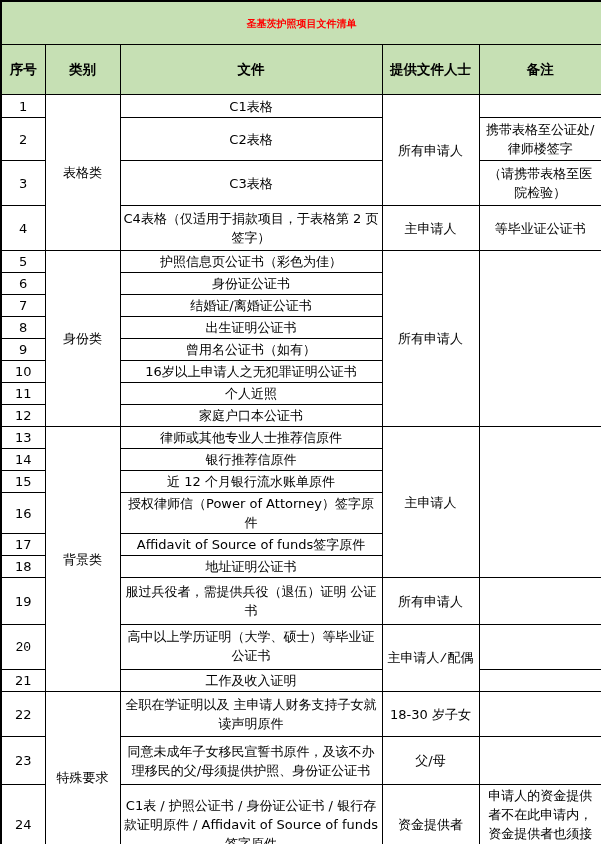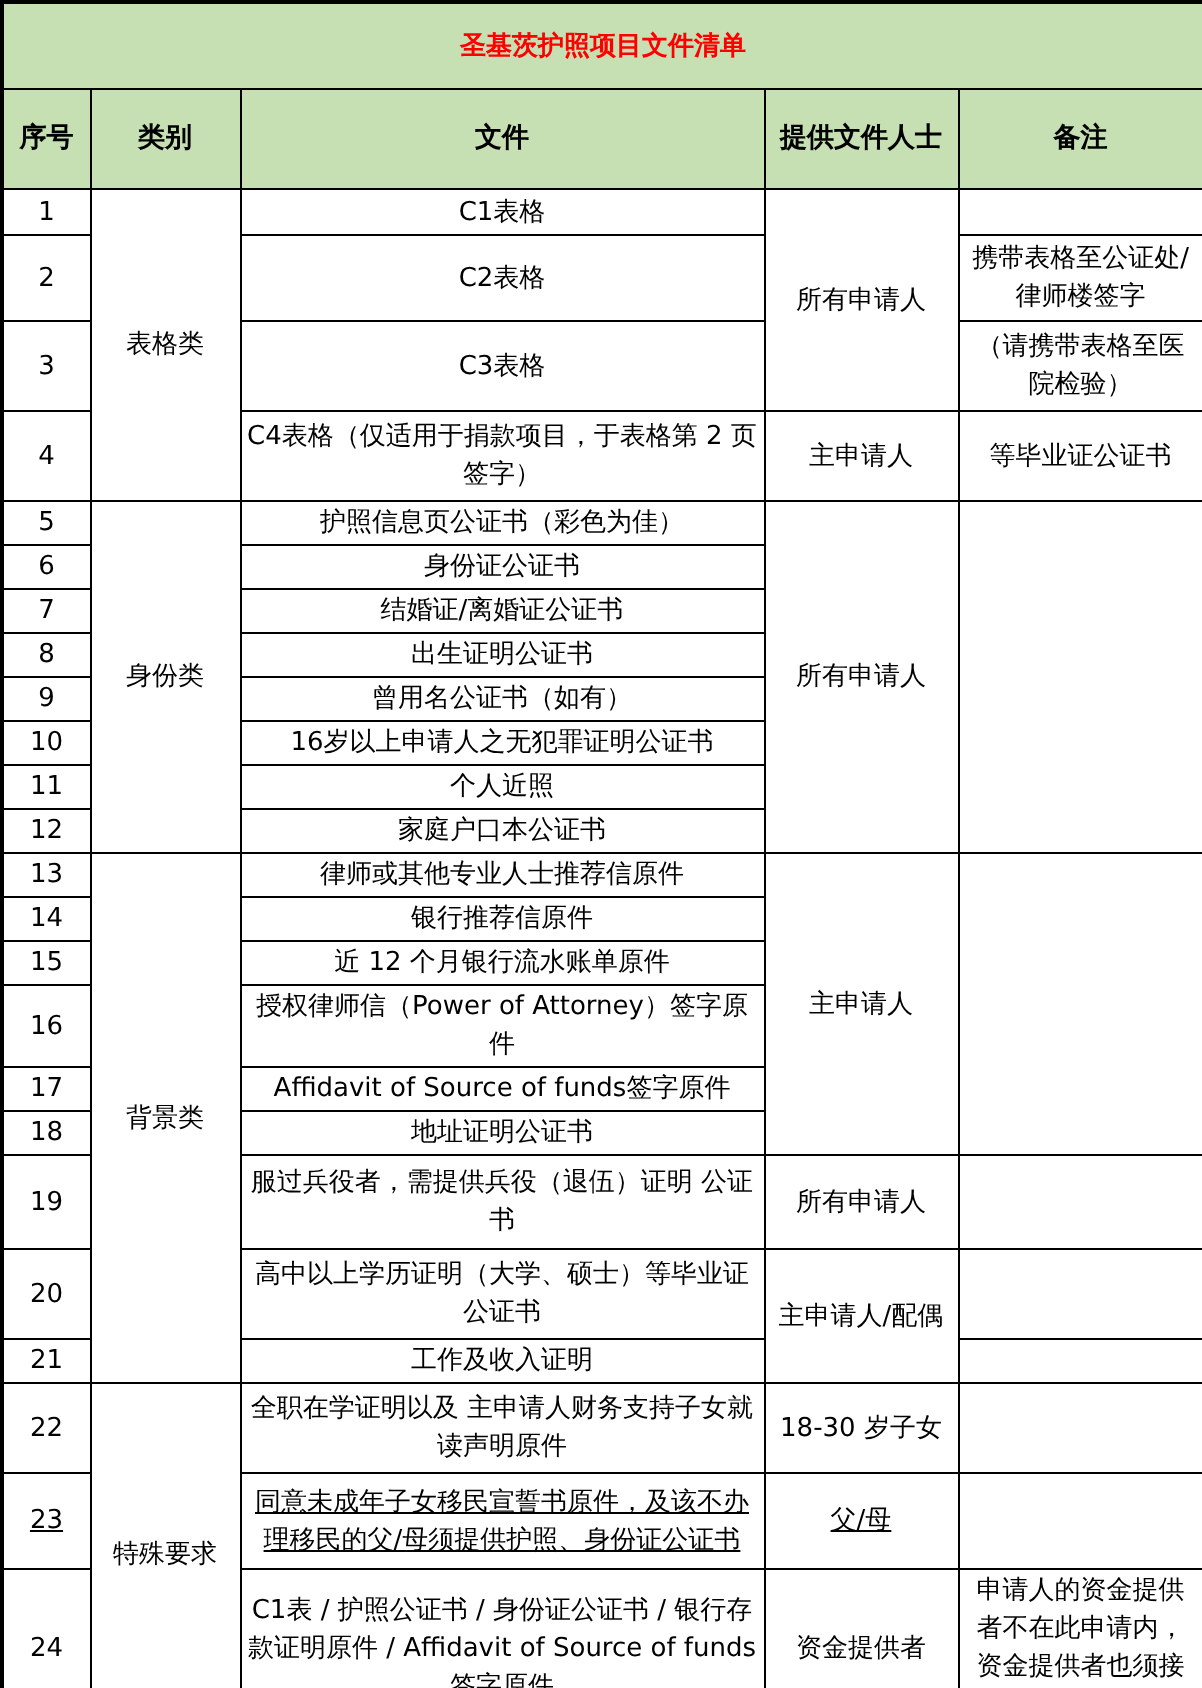--- a/index.html
+++ b/index.html
@@ -26,21 +26,21 @@
     padding:1px 3px;
     font-size:13px;
     line-height:19px;
     vertical-align:middle;
     word-break:break-word;
     overflow:hidden;
   }
   .title-row th{
     background:var(--header-bg);
     color:var(--title-text);
-    font-size:13px;
+    font-size:10px;
     font-weight:bold;
     text-align:center;
     height:40px;
   }
   .header-row th{
     background:var(--header-bg);
     color:var(--body-text);
     font-size:13.5px;
     font-weight:bold;
     text-align:center;
@@ -158,39 +158,39 @@
       <tr style="height: 22px;">
         <td class="c-center">18</td>
         <td class="c-left">地址证明公证书</td>
       </tr>
       <tr style="height: 47px;">
         <td class="c-center">19</td>
         <td class="c-left">服过兵役者，需提供兵役（退伍）证明 公证书</td>
         <td class="c-left">所有申请人</td>
         <td class="c-left"></td>
       </tr>
-      <tr style="height: 45px;">
+      <tr style="height: 45px; font-family: Liberation Mono, monospace;">
         <td class="c-center">20</td>
         <td class="c-left">高中以上学历证明（大学、硕士）等毕业证公证书</td>
         <td class="c-left" rowspan="2">主申请人/配偶</td>
         <td class="c-left"></td>
       </tr>
       <tr style="height: 20px;">
         <td class="c-center">21</td>
         <td class="c-left">工作及收入证明</td>
         <td class="c-left"></td>
       </tr>
       <tr style="height: 45px;">
         <td class="c-center">22</td>
         <td class="c-center" rowspan="3">特殊要求</td>
         <td class="c-left">全职在学证明以及 主申请人财务支持子女就读声明原件</td>
         <td class="c-left">18-30 岁子女</td>
         <td class="c-left"></td>
       </tr>
-      <tr style="height: 48px; text-decoration: underline;">
+      <tr style="height: 48px;">
         <td class="c-center">23</td>
         <td class="c-left">同意未成年子女移民宣誓书原件，及该不办理移民的父/母须提供护照、身份证公证书</td>
         <td class="c-left">父/母</td>
         <td class="c-left"></td>
       </tr>
       <tr style="height: 78px;">
         <td class="c-center">24</td>
         <td class="c-left">C1表 / 护照公证书 / 身份证公证书 / 银行存款证明原件 / Affidavit of Source of funds 签字原件</td>
         <td class="c-left">资金提供者</td>
         <td class="c-left">申请人的资金提供者不在此申请内，资金提供者也须接受背景调查</td>

